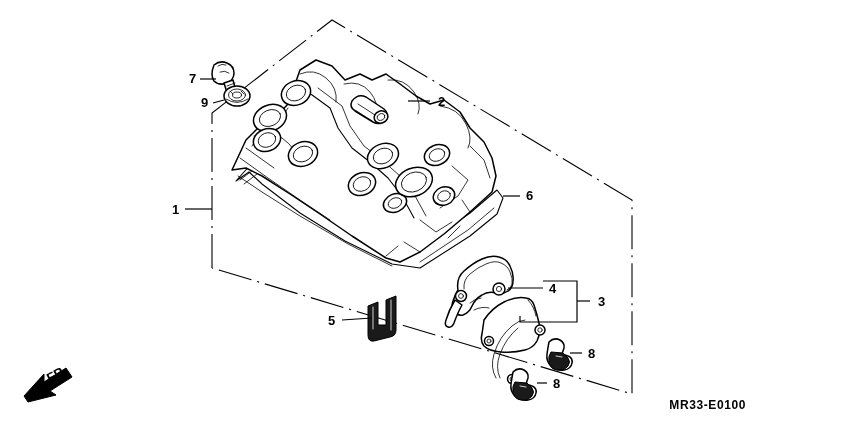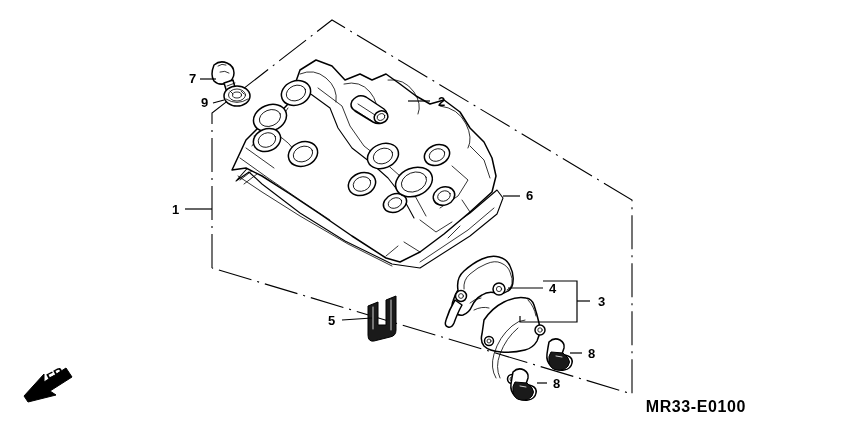--- a/index.html
+++ b/index.html
@@ -30,21 +30,21 @@
     color: #000000;
     line-height: 1;
     white-space: nowrap;
     user-select: none;
   }
   #part-number {
     position: absolute;
     right: 104px;
     top: 398px;
     font-family: "Liberation Sans", sans-serif;
-    font-size: 16px;
+    font-size: 12px;
     font-weight: 700;
     letter-spacing: 0.6px;
     color: #000000;
     white-space: nowrap;
   }
   #fr-label {
     position: absolute;
     left: 44px;
     top: 372px;
     font-family: "Liberation Sans", sans-serif;

